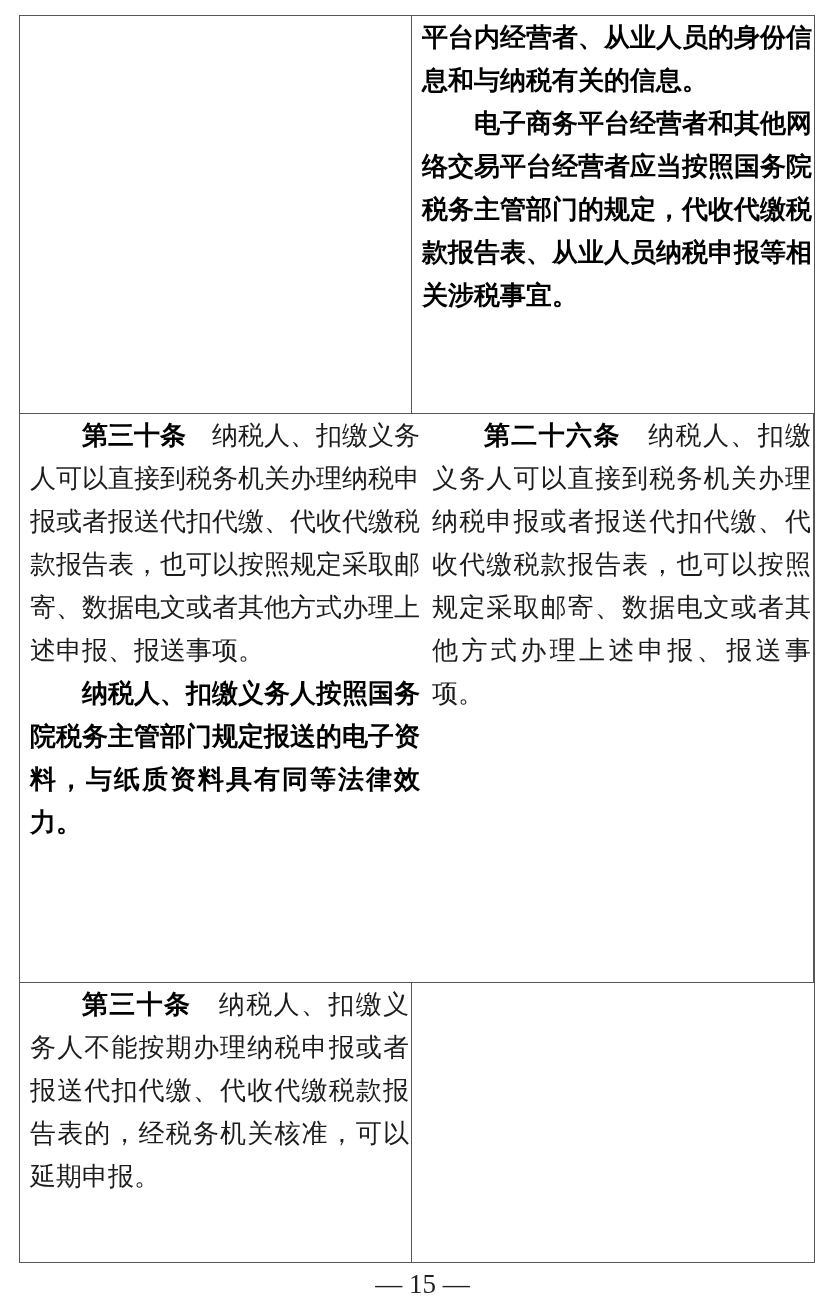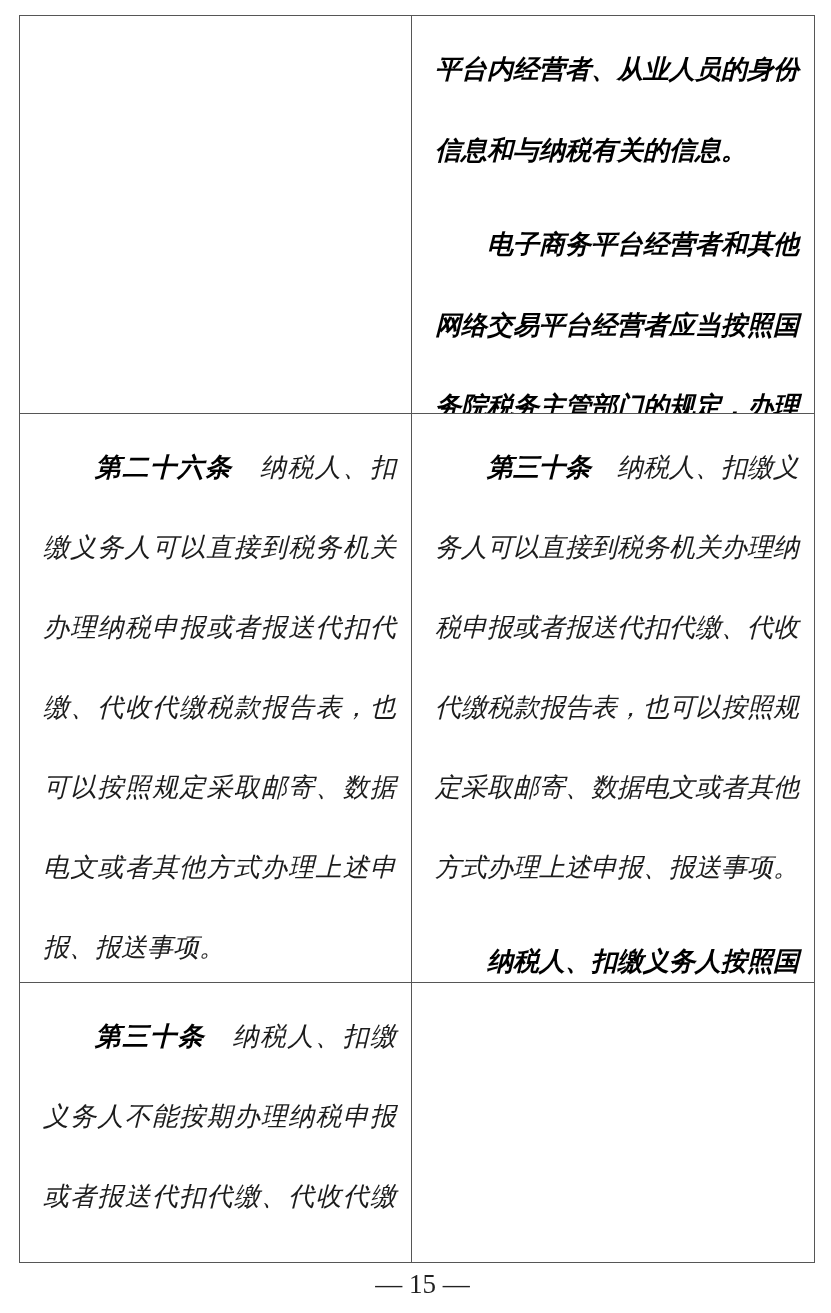--- a/index.html
+++ b/index.html
@@ -41,26 +41,25 @@
     padding: 0 2px 0 10px;
   }
   .tcell.left {
     width: 392px;
     border-right: 1px solid #565656;
   }
   .tcell.right {
     flex: 1;
   }
   .para {
-    margin: 13px;
+    margin: 0;
     font-size: 26px;
-    line-height: 80px;
+    line-height: 43px;
     text-align: justify;
     color: #1c1c1c;
-    font-style: italic;
   }
   .para.indent { text-indent: 2em; }
   .seg-bold {
     font-family: "Liberation Sans", "DejaVu Sans", sans-serif;
     font-weight: 700;
     color: #000000;
   }
   .footer-pagenum {
     position: absolute;
     left: 7px;
@@ -75,30 +74,30 @@
 </style>
 </head>
 <body>
 
 <div class="page">
   <div class="doc-table">
       <div class="trow row1">
         <div class="tcell left"></div>
         <div class="tcell right">
           <p class="para"><span class="seg-bold">平台内经营者、从业人员的身份信息和与纳税有关的信息。</span></p>
-          <p class="para indent"><span class="seg-bold">电子商务平台经营者和其他网络交易平台经营者应当按照国务院税务主管部门的规定，办理平台内经营者、从业人员纳税申报等相关涉税事宜。</span></p>
+          <p class="para indent"><span class="seg-bold">电子商务平台经营者和其他网络交易平台经营者应当按照国务院税务主管部门的规定，代收代缴税款报告表、从业人员纳税申报等相关涉税事宜。</span></p>
         </div>
       </div>
       <div class="trow row2">
-        <div class="tcell left">
-          <p class="para indent"><span class="seg-bold">第二十六条</span><span class="seg-regular">　纳税人、扣缴义务人可以直接到税务机关办理纳税申报或者报送代扣代缴、代收代缴税款报告表，也可以按照规定采取邮寄、数据电文或者其他方式办理上述申报、报送事项。</span></p>
-        </div>
         <div class="tcell right">
           <p class="para indent"><span class="seg-bold">第三十条</span><span class="seg-regular">　纳税人、扣缴义务人可以直接到税务机关办理纳税申报或者报送代扣代缴、代收代缴税款报告表，也可以按照规定采取邮寄、数据电文或者其他方式办理上述申报、报送事项。</span></p>
           <p class="para indent"><span class="seg-bold">纳税人、扣缴义务人按照国务院税务主管部门规定报送的电子资料，与纸质资料具有同等法律效力。</span></p>
+        </div>
+        <div class="tcell left">
+          <p class="para indent"><span class="seg-bold">第二十六条</span><span class="seg-regular">　纳税人、扣缴义务人可以直接到税务机关办理纳税申报或者报送代扣代缴、代收代缴税款报告表，也可以按照规定采取邮寄、数据电文或者其他方式办理上述申报、报送事项。</span></p>
         </div>
       </div>
       <div class="trow row3">
         <div class="tcell left">
           <p class="para indent"><span class="seg-bold">第三十条</span><span class="seg-regular">　纳税人、扣缴义务人不能按期办理纳税申报或者报送代扣代缴、代收代缴税款报告表的，经税务机关核准，可以延期申报。</span></p>
         </div>
       </div>
     </div>
   <div class="footer-pagenum">— 15 —</div>
 </div>

